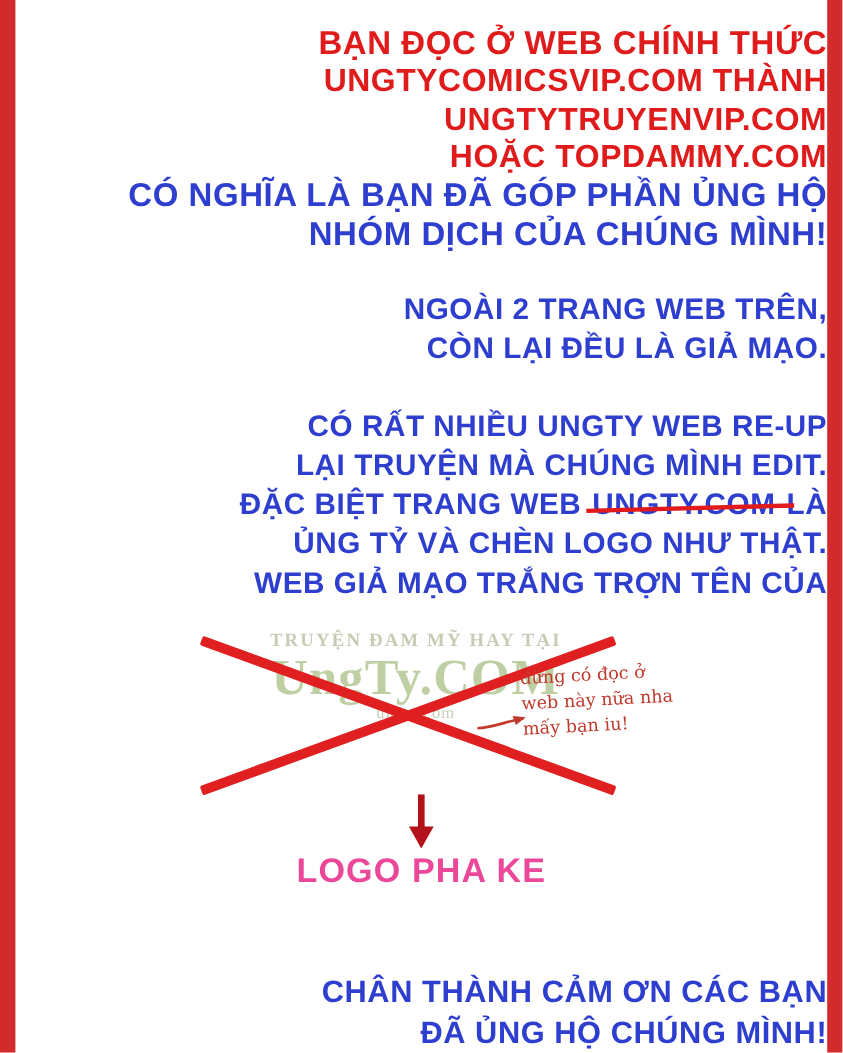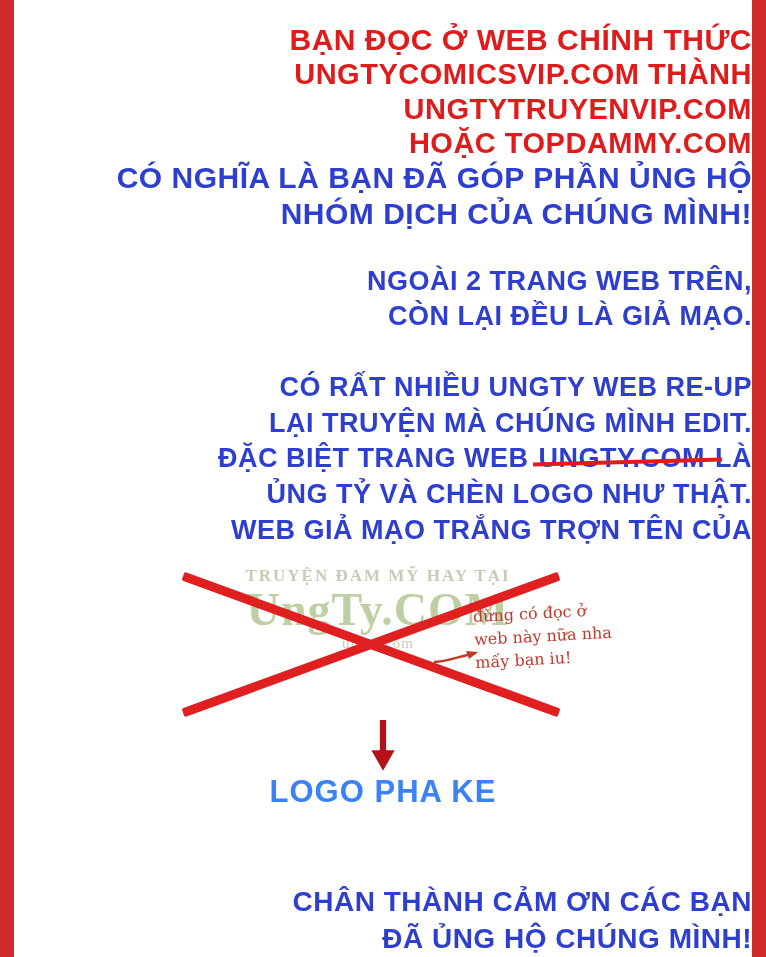--- a/index.html
+++ b/index.html
@@ -99,21 +99,21 @@
     height: 4px;
     background: #e01b1b;
     transform: rotate(-1.5deg);
   }
 
   
   #logo-area {
     position: relative;
     width: 460px;
     height: 175px;
-    margin-top: 14px;
+    margin-top: 20px;
   }
   .fake-logo-wrap {
     position: absolute;
     left: 60px;
     top: 4px;
     width: 330px;
     text-align: center;
     opacity: 0.5;
   }
   .fake-logo-top {
@@ -181,21 +181,21 @@
   
   #down-arrow {
     width: 40px;
     height: 58px;
     margin-top: 2px;
   }
 
   #fake-logo-caption {
     font-size: 31px;
     font-weight: bold;
-    color: #3b82f6;
+    color: #ec4899;
     letter-spacing: 1px;
     margin-top: 2px;
   }
 
   
   #thanks-block { margin-top: 74px; }
   #thanks-block div {
     font-size: 28px;
     line-height: 1.3;
   }

